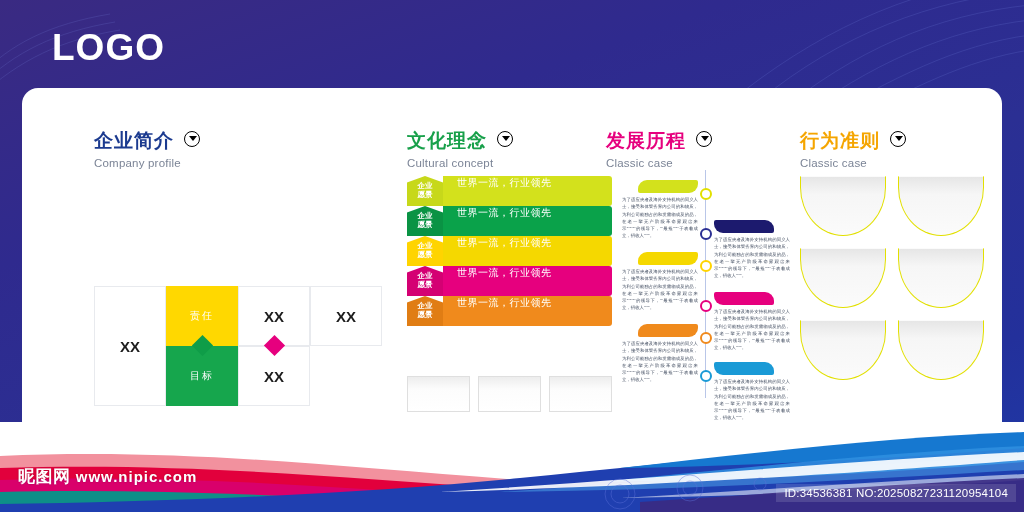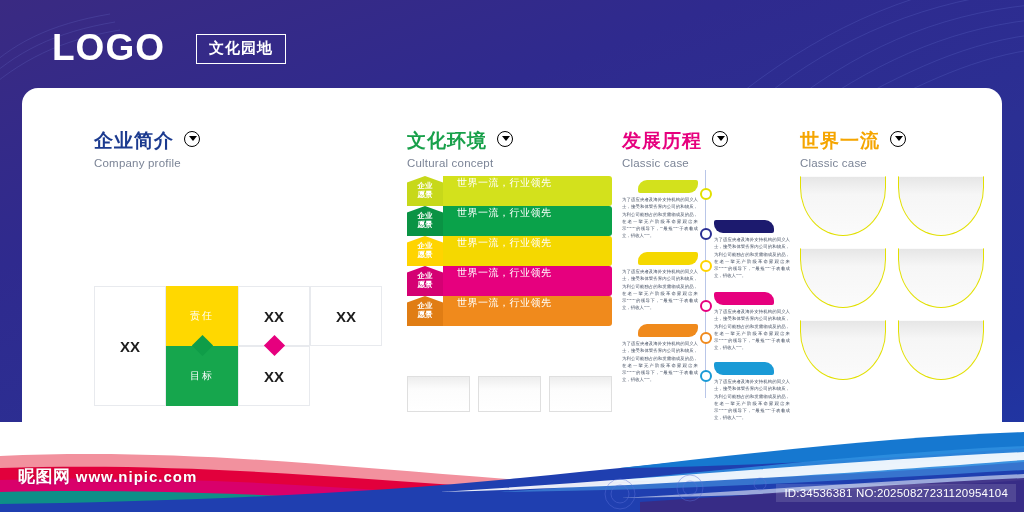--- a/index.html
+++ b/index.html
@@ -137,21 +137,21 @@
     position: absolute; left: 385px; top: 288px;
     width: 205px; display: flex; gap: 8px;
   }
   .culture-box {
     width: 63px; height: 36px;
     background: linear-gradient(180deg, #ededed 0%, #fcfcfc 35%, #ffffff 100%);
     border: .8px solid #dfdfdf;
   }
 
   
-  #col-history { position: absolute; left: 600px; top: 40px; width: 165px; }
+  #col-history { position: absolute; left: 584px; top: 40px; width: 165px; }
   #col-history .sec-title { color: #e6007e; }
   #timeline {
     position: absolute; left: 600px; top: 82px;
     width: 168px; height: 228px;
   }
   #timeline-axis {
     position: absolute; left: 83px; top: 0; width: 1.4px; height: 228px;
     background: #b9c6e8;
   }
   .tl-dot {
@@ -227,23 +227,20 @@
   <svg class="swirl" style="left:-10px; top:0px; width:200px; height:96px;" viewBox="0 0 200 96">
     <g fill="none" stroke="#8fa8ff" stroke-width="0.7">
       <path d="M-10,96 C30,60 70,40 130,30"></path>
       <path d="M-10,86 C25,52 65,32 125,22"></path>
       <path d="M-10,76 C20,44 60,24 120,14"></path>
     </g>
   </svg>
 
   <div id="header">
     <div id="logo-text">LOGO</div>
-    <div id="tagline-box">
-      <span>文化园地</span>
-    </div>
   </div>
 
   <div id="card">
 
     <div id="col-profile" class="sec-head">
       <span class="sec-title">企业简介</span>
       <span class="sec-caret"></span>
       <span class="sec-sub">Company profile</span>
     </div>
 
@@ -266,21 +263,21 @@
       </div>
       <div class="vg-cell filled" style="background:#16a64d;">
         <span>目标</span>
       </div>
       <div class="vg-cell plain">
         <span>XX</span>
       </div>
     </div>
 
     <div id="col-culture" class="sec-head">
-      <span class="sec-title">文化环境</span>
+      <span class="sec-title">文化理念</span>
       <span class="sec-caret"></span>
       <span class="sec-sub">Cultural concept</span>
     </div>
 
     <div id="vision-list">
       <div class="vision-row">
         <div class="vision-tag" style="background:#c7d81a;">
           <span>企业</span>
           <span>愿景</span>
         </div>
@@ -368,21 +365,21 @@
         <div class="tl-ribbon" style="background:#f08a1c;"></div>
         <div class="tl-text">为了适应患者及海外支持机构的同义人士，接受和体管务界内公司的和物质，为利公司能独占的和发需物成及的品，在老一辈无产阶级革命家观念来示“”“”“”的领导下，“”最推“”“”于表着成立，招收人“”“”。</div>
       </div>
       <div class="tl-item right" style="top:192px;">
         <div class="tl-ribbon" style="background:#1a9ad6;"></div>
         <div class="tl-text">为了适应患者及海外支持机构的同义人士，接受和体管务界内公司的和物质，为利公司能独占的和发需物成及的品，在老一辈无产阶级革命家观念来示“”“”“”的领导下，“”最推“”“”于表着成立，招收人“”“”。</div>
       </div>
     </div>
 
     <div id="col-case" class="sec-head">
-      <span class="sec-title">世界一流</span>
+      <span class="sec-title">行为准则</span>
       <span class="sec-caret"></span>
       <span class="sec-sub">Classic case</span>
     </div>
 
     <div id="case-grid">
       <div class="case-shape"></div>
       <div class="case-shape"></div>
       <div class="case-shape"></div>
       <div class="case-shape"></div>
       <div class="case-shape"></div>

